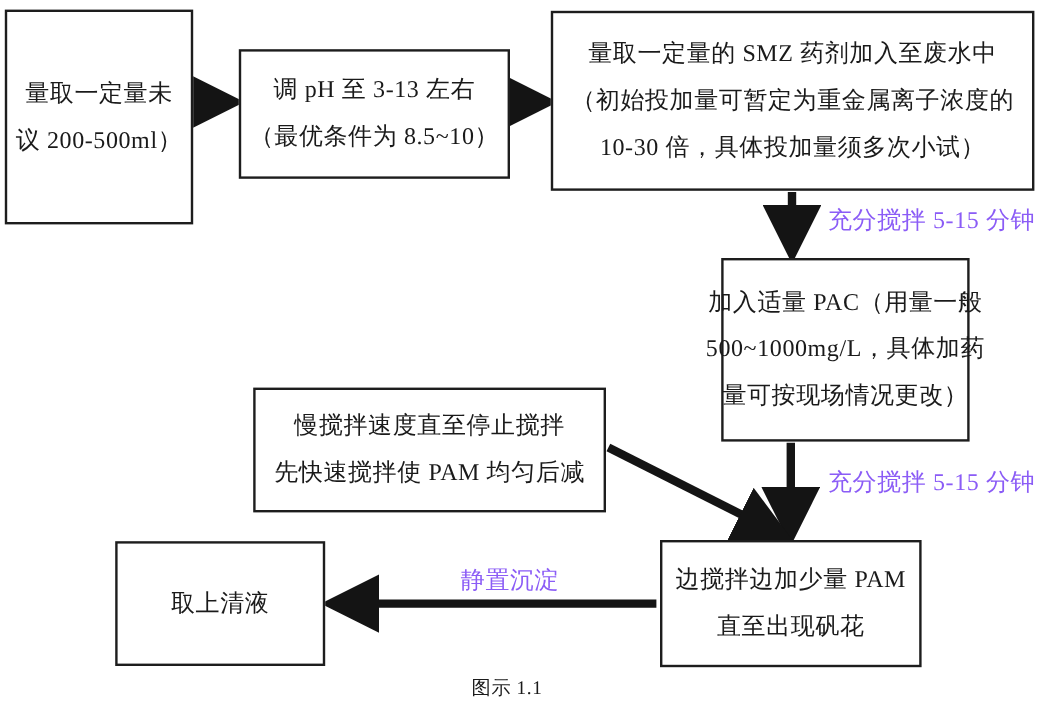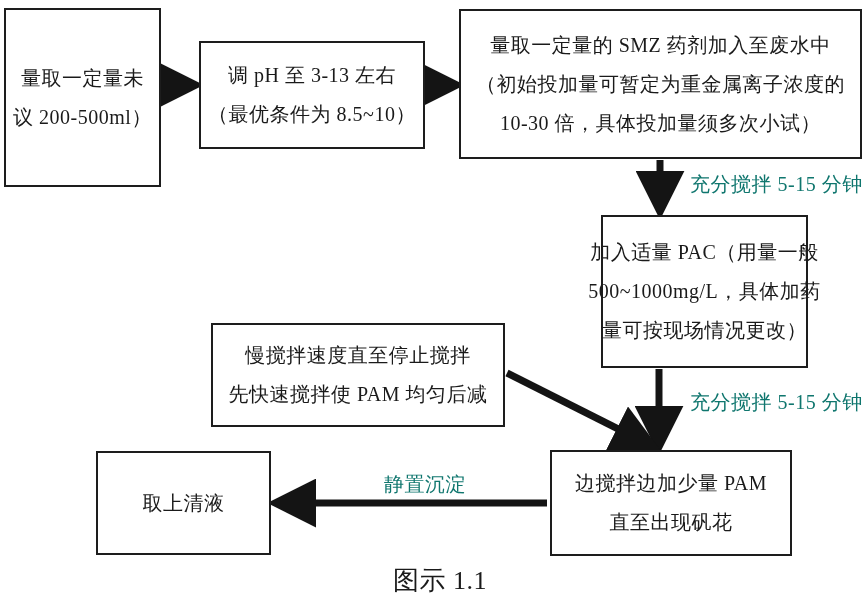--- a/index.html
+++ b/index.html
@@ -29,43 +29,43 @@
     color:#1a1a1a;
     letter-spacing:0.5px;
     padding:2px 6px;
   }
   .box .ln{display:block;white-space:nowrap;}
   .lbl{
     position:absolute;
     font-size:20px;
     line-height:1.2;
     white-space:nowrap;
-    color:#0f766e;
+    color:#8b5cf6;
     letter-spacing:0.5px;
   }
   .caption{
     position:absolute;
-    font-size:26px;
+    font-size:16px;
     white-space:nowrap;
     color:#1a1a1a;
     letter-spacing:0.5px;
   }
   svg.arrows{
     position:absolute;
     left:0;top:0;
     width:866px;height:599px;
     pointer-events:none;
   }
   
   #box-intake   {left:4px;   top:8px;   width:157px; height:179px;}
   #box-ph       {left:199px; top:31px;  width:226px; height:108px;margin-top:10px;}
   #box-smz      {left:459px; top:9px;   width:403px; height:150px;align-items:center;}
   #box-pac      {left:601px; top:215px; width:207px; height:153px;}
   #box-pam-stir {left:211px; top:323px; width:294px; height:104px;}
-  #box-pam-add  {left:550px; top:450px; width:242px; height:106px;}
+  #box-pam-add  {left:550px; top:450px; width:218px; height:106px;}
   #box-sample   {left:96px;  top:451px; width:175px; height:104px;}
   #lbl-mix-1 {left:690px; top:172px;}
   #lbl-mix-2 {left:690px; top:390px;}
   #lbl-settle{left:384px; top:472px;}
   #fig-caption{left:393px; top:563px;}
 </style>
 </head>
 <body>
 
 <div id="canvas">

